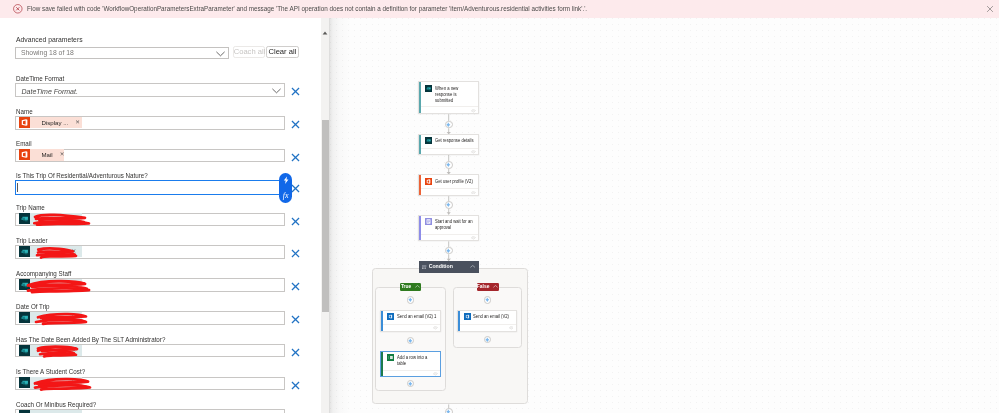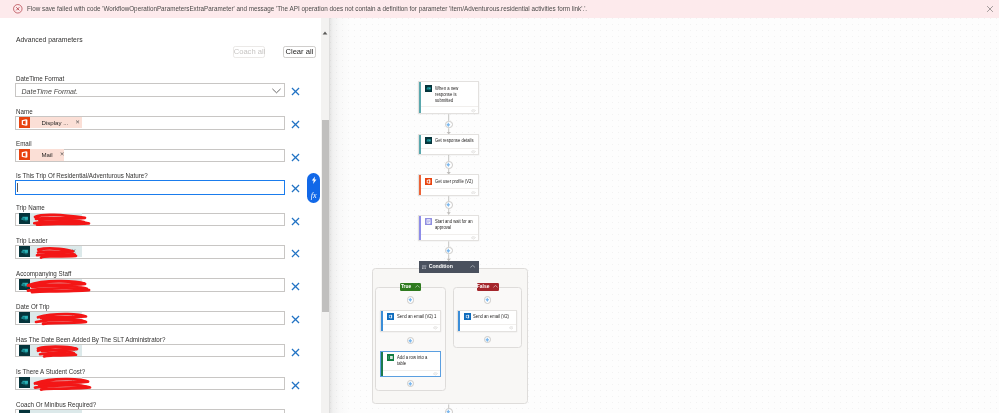--- a/index.html
+++ b/index.html
@@ -49,21 +49,21 @@
   .adv-dd-caret { position:absolute; right: 3px; top: 3px; width: 9px; height: 6px; }
   .adv-dd-caret svg { display:block; }
   .btn {
     position:absolute; top: 28.4px; height: 11.9px;
     border: 0.9px solid #d0cecc; background:#fff; border-radius: 2.2px;
     font-family: "Liberation Sans", sans-serif; font-size: 7.6px;
     color:#252423; padding: 0; line-height: 10.5px; cursor:pointer;
     white-space: nowrap; text-align:center;
   }
   .btn-showall { left: 232.7px; width: 32.7px; color:#c7c5c3; border-color:#ebe9e7; }
-  .btn-clearall { left: 283px; width: 32.8px; }
+  .btn-clearall { left: 266px; width: 32.8px; }
 
   .fld-label {
     position: absolute; font-size: 7.2px; color: #323130;
     line-height: 9px; white-space: nowrap; left: 15.8px;
     transform: scaleX(0.866); transform-origin: left center;
   }
   .fld-box {
     position: absolute; left: 15px; width: 270px; height: 13.5px;
     border: 1px solid #c8c6c4; background: #fff;
   }
@@ -197,20 +197,28 @@
       <svg viewBox="0 0 16 16" width="8" height="8" style="display:block">
         <path d="M2.2 2.2 L13.8 13.8 M13.8 2.2 L2.2 13.8" stroke="#6b6a69" stroke-width="1.25" fill="none"></path>
       </svg>
     </span>
   </div>
 
   <div class="leftpanel">
 
     <div class="adv-label">Advanced parameters</div>
 
+    <div class="adv-dd">
+      <span class="adv-dd-text">Showing 18 of 18</span>
+      <span class="adv-dd-caret">
+        <svg viewBox="0 0 12 8" width="9" height="6">
+            <path d="M1 1.6 L6 6.4 L11 1.6" fill="none" stroke="#424140" stroke-width="1.05" stroke-linecap="square"></path>
+          </svg>
+      </span>
+    </div>
     <button class="btn btn-showall">Coach all</button>
     <button class="btn btn-clearall">Clear all</button>
 
     <div id="fields">
         <div class="fld-label" style="top: 56.1px;">DateTime Format</div>
         <div class="fld-box" style="top: 65.4px;">
           <span class="fld-ph">DateTime Format.</span>
           <span class="fld-caret">
             <svg viewBox="0 0 12 8" width="9" height="6">
               <path d="M1 1.6 L6 6.4 L11 1.6" fill="none" stroke="#424140" stroke-width="1.05" stroke-linecap="square"></path>
@@ -261,21 +269,21 @@
         </div>
         <span class="clear-x" style="top: 134.6px;">
           <svg viewBox="0 0 9 9" width="9" height="9">
             <path d="M0.95 0.95 L8.05 8.05 M8.05 0.95 L0.95 8.05" stroke="#2273c4" stroke-width="1.25" fill="none"></path>
           </svg>
         </span>
         <div class="fld-label" style="top: 152.7px;">Is This Trip Of Residential/Adventurous Nature?</div>
         <div class="fld-box focused" style="top: 162px;">
           <span class="caret-bar"></span>
         </div>
-        <div class="fx-pill" style="top: 154.9px; margin-left: 28px;">
+        <div class="fx-pill" style="top: 154.9px;">
           <span class="fxb">
             <svg viewBox="0 0 16 16" width="8.4" height="8.4">
               <path d="M9.6 0.8 L3.4 8.8 H7.0 L5.9 15.2 L12.3 6.9 H8.6 Z" fill="#ffffff"></path>
             </svg>
           </span>
           <span class="fxb fxf">fx</span>
         </div>
         <span class="clear-x" style="top: 166px;">
           <svg viewBox="0 0 9 9" width="9" height="9">
             <path d="M0.95 0.95 L8.05 8.05 M8.05 0.95 L0.95 8.05" stroke="#2273c4" stroke-width="1.25" fill="none"></path>

